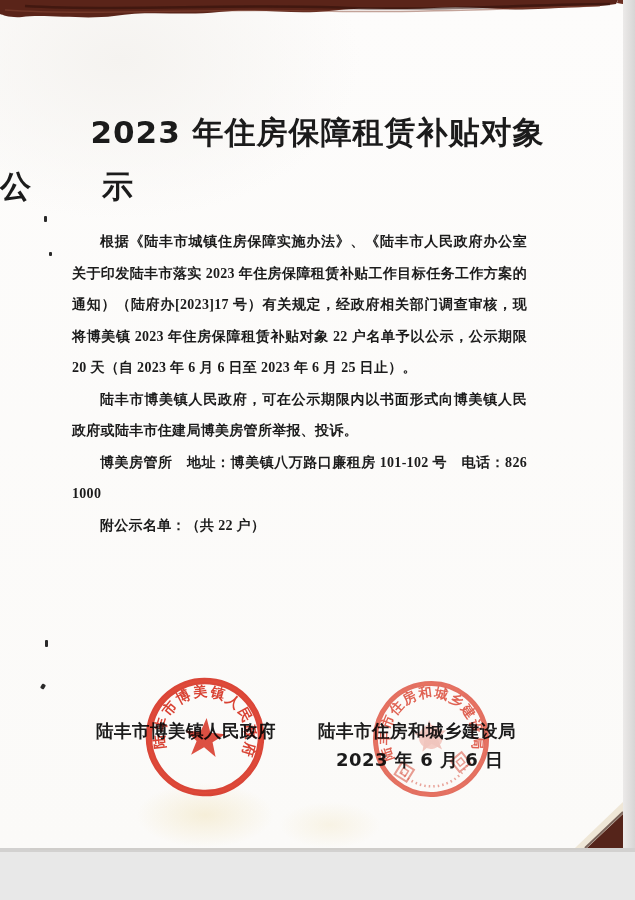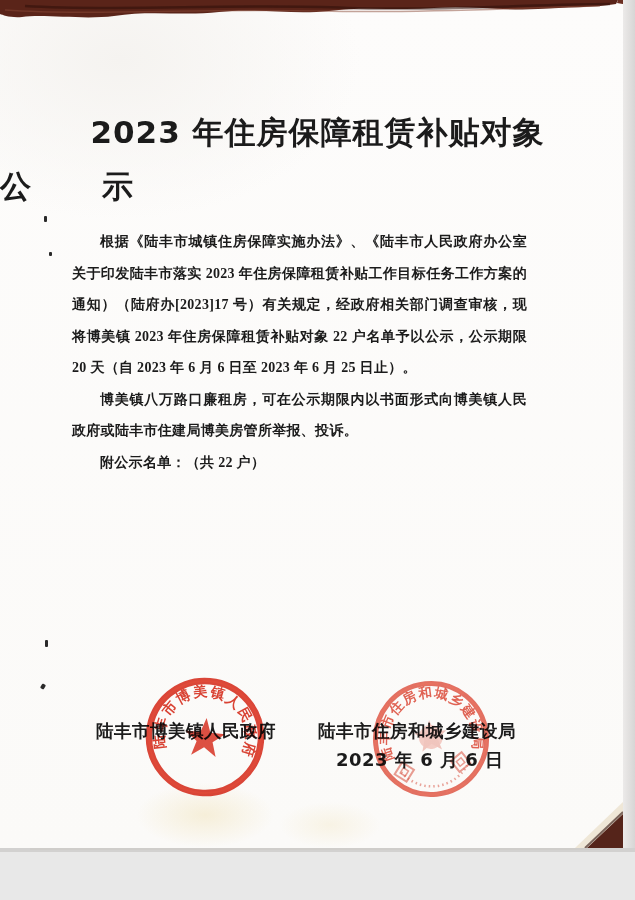--- a/index.html
+++ b/index.html
@@ -74,21 +74,22 @@
   <div class="speck" style="left:44px;top:216px;width:3px;height:6px;"></div>
   <div class="speck" style="left:49px;top:252px;width:3px;height:4px;"></div>
   <div class="speck" style="left:45px;top:640px;width:3px;height:7px;"></div>
   <div class="speck" style="left:41px;top:684px;width:4px;height:5px;transform:rotate(30deg);"></div>
 
   <h1 class="title1">2023 年住房保障租赁补贴对象</h1>
   <h1 class="title2">公　示</h1>
 
   <div class="body-block">
     <p>根据《陆丰市城镇住房保障实施办法》、《陆丰市人民政府办公室关于印发陆丰市落实 2023 年住房保障租赁补贴工作目标任务工作方案的通知）（陆府办[2023]17 号）有关规定，经政府相关部门调查审核，现将博美镇 2023 年住房保障租赁补贴对象 22 户名单予以公示，公示期限 20 天（自 2023 年 6 月 6 日至 2023 年 6 月 25 日止）。</p>
-    <p>博美镇八万路口廉租房，可在公示期限内以书面形式向博美镇人民政府或陆丰市住建局博美房管所举报、投诉。</p>
+    <p>陆丰市博美镇人民政府，可在公示期限内以书面形式向博美镇人民政府或陆丰市住建局博美房管所举报、投诉。</p>
+    <p>博美房管所　地址：博美镇八万路口廉租房 101-102 号　电话：8261000</p>
     <p>附公示名单：（共 22 户）</p>
   </div>
 
   <div class="sig sig-left-name">陆丰市博美镇人民政府</div>
   <div class="sig sig-right-name">陆丰市住房和城乡建设局</div>
   <div class="sig sig-right-date">2023 年 6 月 6 日</div>
 
   <svg class="seal seal-left" width="124" height="138" viewBox="0 0 124 138">
     <circle cx="62" cy="69" r="56" fill="none" stroke="#da3323" stroke-width="6.5" opacity=".9"></circle>
     <circle cx="62" cy="69" r="56" fill="none" stroke="#e8503c" stroke-width="2" opacity=".45"></circle>

